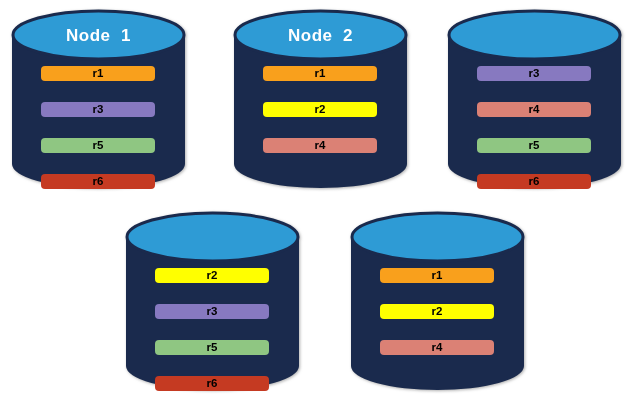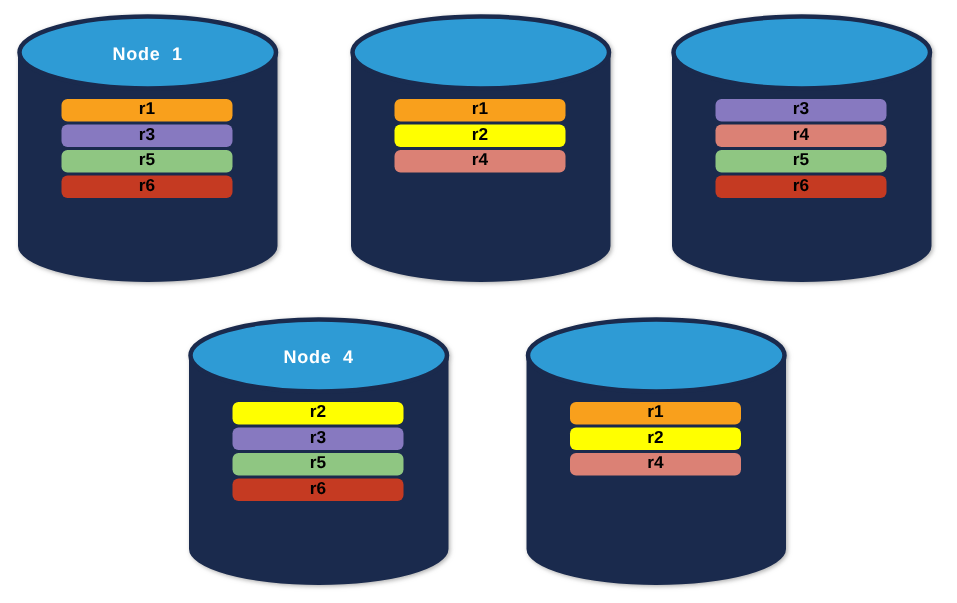--- a/index.html
+++ b/index.html
@@ -34,33 +34,33 @@
   }
   .node-title {
     position: absolute;
     left: 0; top: 6px;
     width: 100%;
     height: 44px;
     display: flex;
     align-items: center;
     justify-content: center;
     color: #ffffff;
-    font-size: 12px;
+    font-size: 17px;
     font-weight: bold;
     white-space: pre;
     letter-spacing: 0.5px;
   }
   .bars {
     position: absolute;
     top: 58px;
     left: 31px;
     width: 114px;
     display: flex;
     flex-direction: column;
-    gap: 2px;
+    gap: 21px;
   }
   .bar {
     height: 15px;
     border-radius: 4px;
     text-align: center;
     font-size: 11.5px;
     font-weight: bold;
     color: #000000;
     line-height: 15px;
   }
@@ -81,20 +81,21 @@
         <div class="bar" style="background: rgb(143, 198, 130); color: rgb(0, 0, 0);">r5</div>
         <div class="bar" style="background: rgb(197, 58, 34); color: rgb(0, 0, 0);">r6</div>
       </div>
   </div>
 
   <div class="node">
     <svg width="177" height="182" viewBox="0 0 177 182">
       <path class="cyl-body" d="M 2 27 L 2 156 A 86.5 24 0 0 0 175 156 L 175 27 Z" fill="#1A2A4D"></path>
       <ellipse class="cyl-top" cx="88.5" cy="27" rx="85.5" ry="24" stroke-width="3" fill="#2E9BD5" stroke="#1A2A4D"></ellipse>
     </svg>
+    <div class="node-title" style="color: rgb(255, 255, 255);">Node  2</div>
     <div class="bars">
         <div class="bar" style="background: rgb(249, 160, 28); color: rgb(0, 0, 0);">r1</div>
         <div class="bar" style="background: rgb(255, 255, 0); color: rgb(0, 0, 0);">r2</div>
         <div class="bar" style="background: rgb(219, 129, 117); color: rgb(0, 0, 0);">r4</div>
       </div>
   </div>
 
   <div class="node">
     <svg width="177" height="182" viewBox="0 0 177 182">
       <path class="cyl-body" d="M 2 27 L 2 156 A 86.5 24 0 0 0 175 156 L 175 27 Z" fill="#1A2A4D"></path>
@@ -106,21 +107,20 @@
         <div class="bar" style="background: rgb(143, 198, 130); color: rgb(0, 0, 0);">r5</div>
         <div class="bar" style="background: rgb(197, 58, 34); color: rgb(0, 0, 0);">r6</div>
       </div>
   </div>
 
   <div class="node">
     <svg width="177" height="182" viewBox="0 0 177 182">
       <path class="cyl-body" d="M 2 27 L 2 156 A 86.5 24 0 0 0 175 156 L 175 27 Z" fill="#1A2A4D"></path>
       <ellipse class="cyl-top" cx="88.5" cy="27" rx="85.5" ry="24" stroke-width="3" fill="#2E9BD5" stroke="#1A2A4D"></ellipse>
     </svg>
-    <div class="node-title" style="color: rgb(255, 255, 255);">Node  4</div>
     <div class="bars">
         <div class="bar" style="background: rgb(255, 255, 0); color: rgb(0, 0, 0);">r2</div>
         <div class="bar" style="background: rgb(135, 121, 192); color: rgb(0, 0, 0);">r3</div>
         <div class="bar" style="background: rgb(143, 198, 130); color: rgb(0, 0, 0);">r5</div>
         <div class="bar" style="background: rgb(197, 58, 34); color: rgb(0, 0, 0);">r6</div>
       </div>
   </div>
 
   <div class="node">
     <svg width="177" height="182" viewBox="0 0 177 182">

